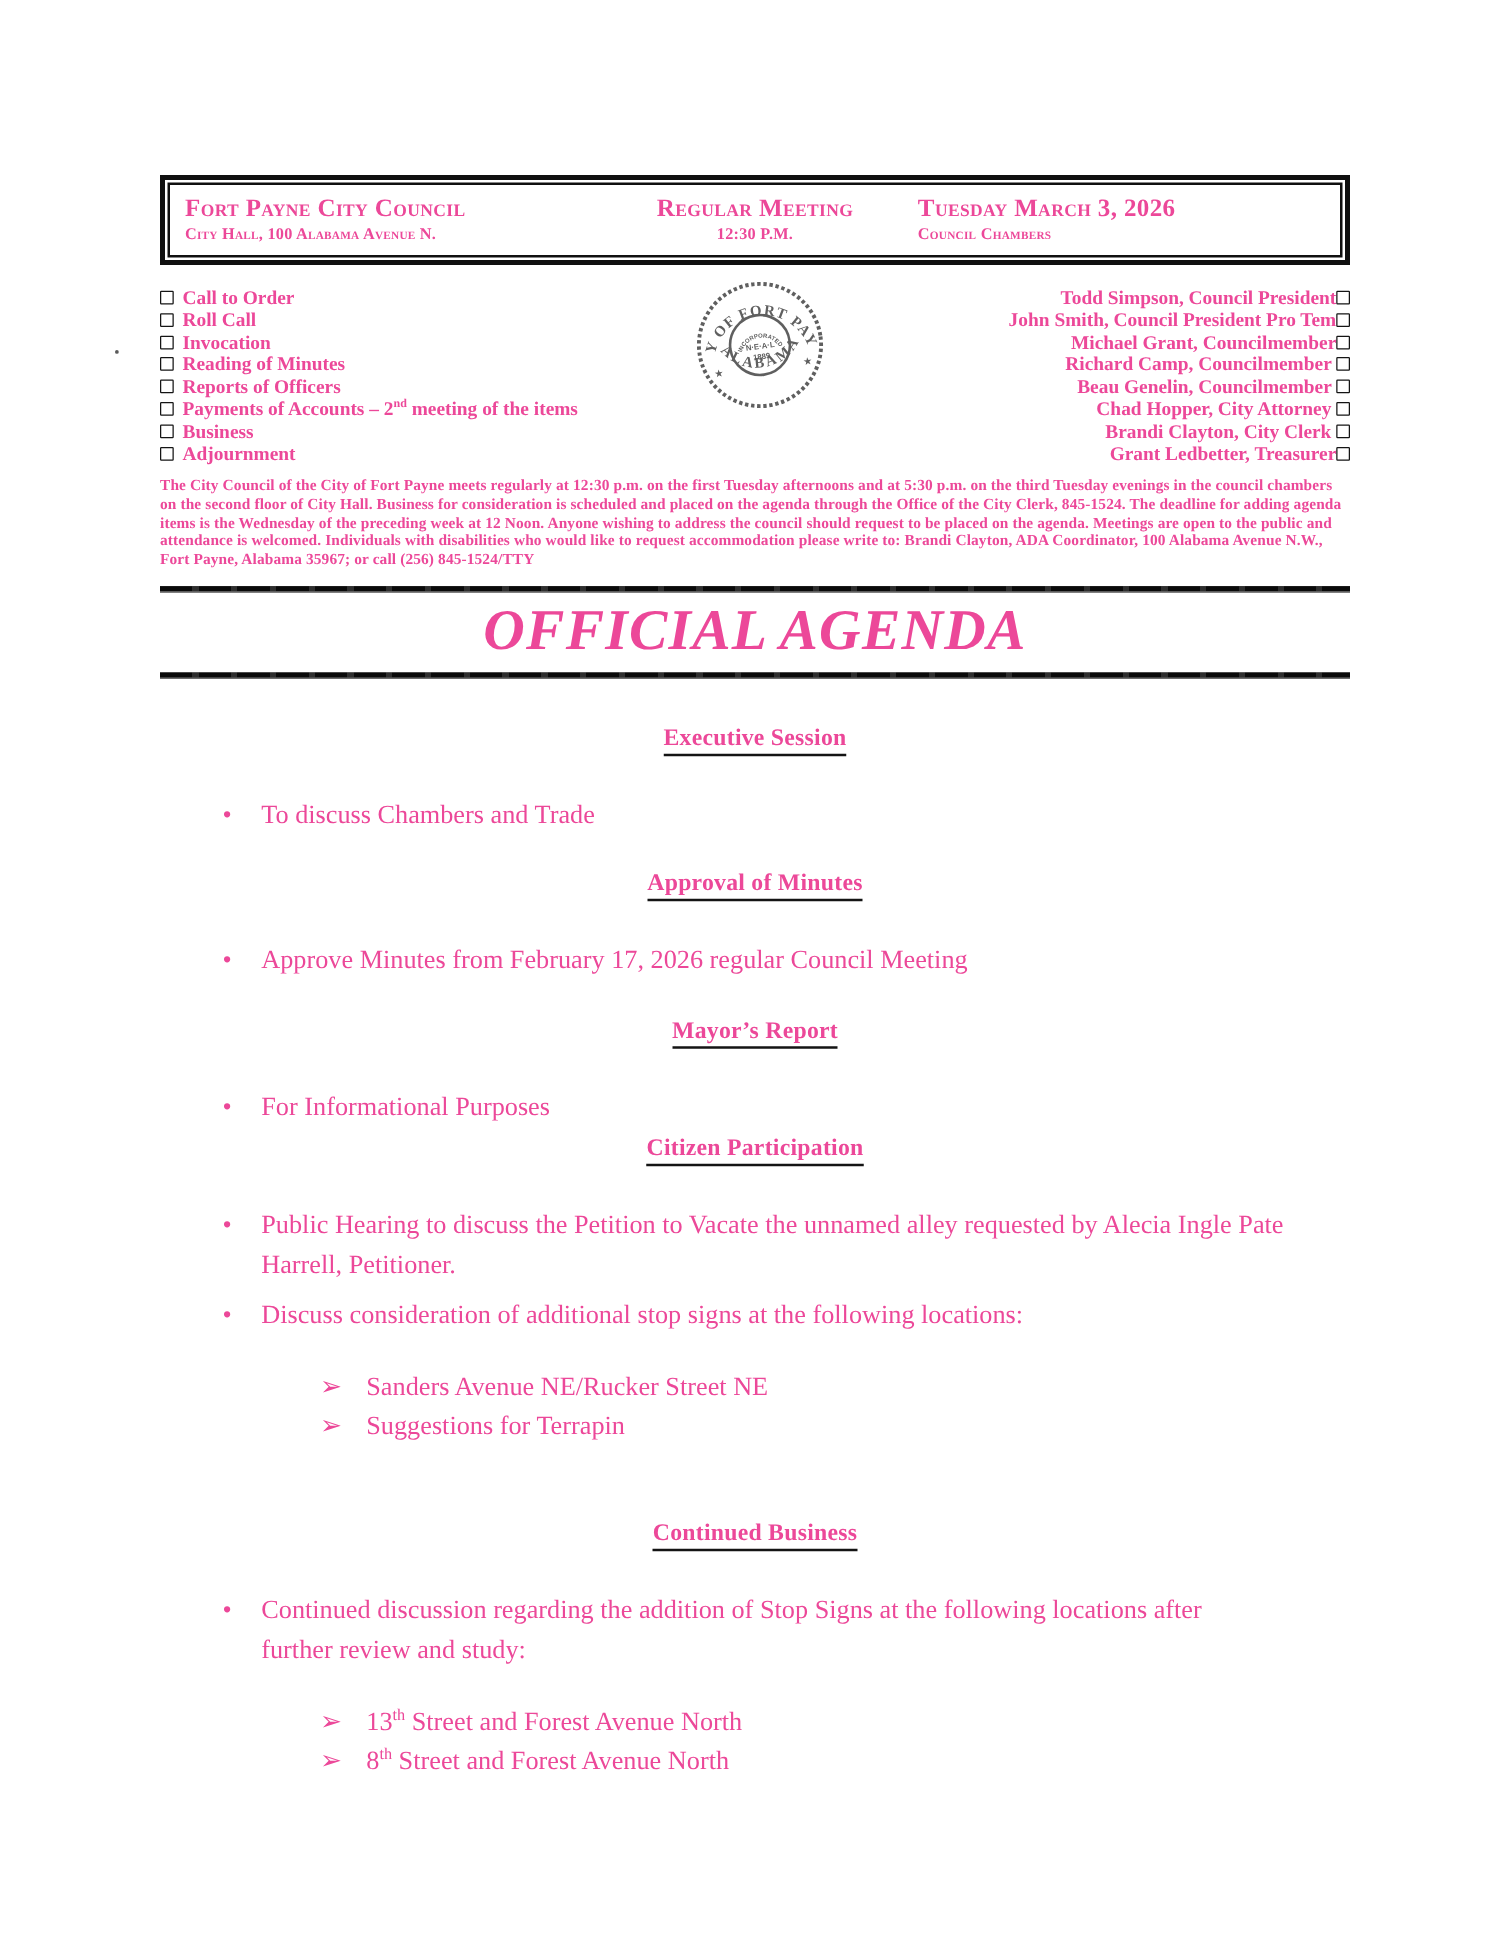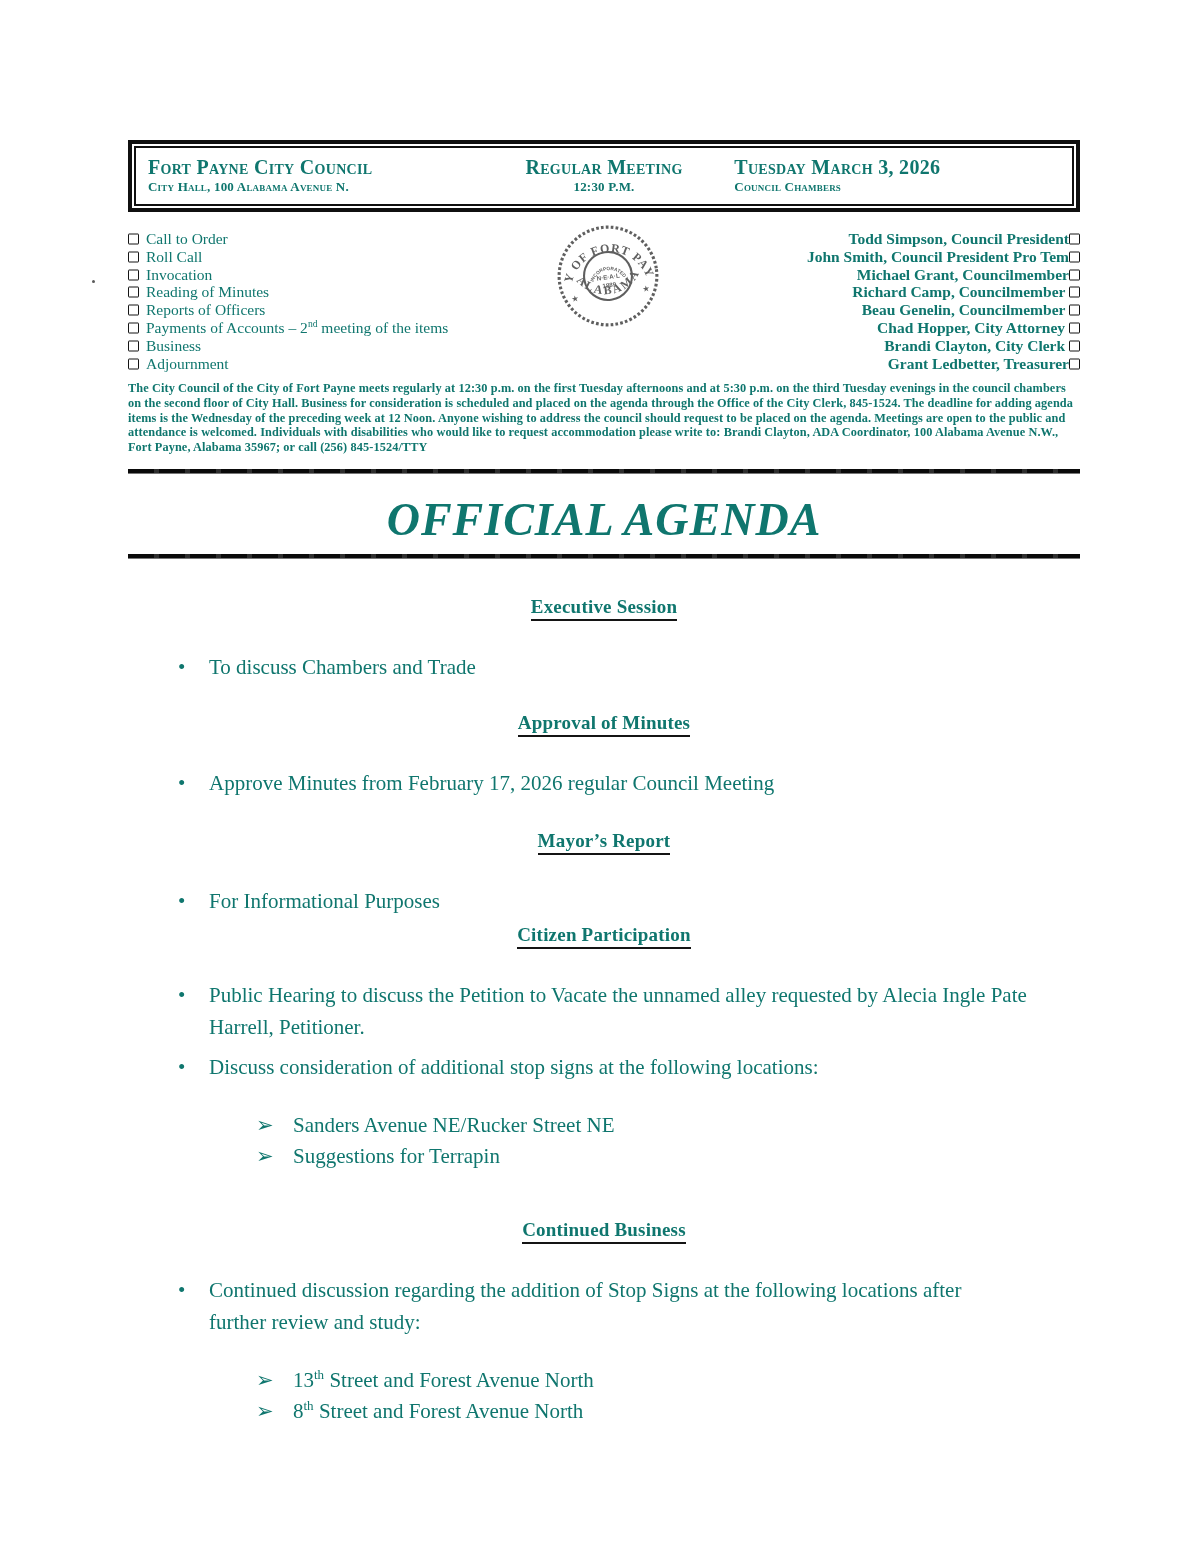--- a/index.html
+++ b/index.html
@@ -1,70 +1,70 @@
 <!DOCTYPE html>
 <html><head>
 <meta charset="utf-8">
 <style>
   html,body{margin:0;padding:0;}
   body{background:#e8e8e8;}
   .page{position:relative;width:1200px;height:1561px;background:#ffffff;margin:0 auto;
-        font-family:"Liberation Serif","DejaVu Serif",serif;color:#0f766e;overflow:hidden;}
+        font-family:"Liberation Serif","DejaVu Serif",serif;color:#ec4899;overflow:hidden;}
   .content{position:absolute;left:128px;top:140px;width:952px;}
 
   
   .header-outer{border:4px solid #101010;}
   .header-inner{border:2px solid #101010;margin:2px;display:flex;align-items:flex-start;
                 padding:7px 12px 9px 12px;}
   .hcol{display:flex;flex-direction:column;}
   .hcol1{flex:1.25;text-align:left;}
   .hcol2{flex:1;text-align:center;}
   .hcol3{flex:1.25;text-align:left;}
   .hline1{font-variant:small-caps;font-weight:bold;font-size:20px;line-height:24px;letter-spacing:.3px;}
   .hline2{font-variant:small-caps;font-weight:bold;font-size:13px;line-height:16px;letter-spacing:.2px;}
   .hcol2 .hline2{font-variant:normal;}
 
   
   .top-block{display:flex;margin-top:18px;}
-  .checklist{width:400px;font-weight:normal;font-size:15.5px;line-height:17.8px;}
+  .checklist{width:400px;font-weight:bold;font-size:15.5px;line-height:17.8px;}
   .chk-row{white-space:nowrap;}
   .chkbox{display:inline-block;width:9px;height:9px;border:1.7px solid #141414;border-radius:1px;
           margin-right:7px;transform:translateY(0.5px);}
   sup{font-size:62%;vertical-align:super;line-height:0;}
   .seal-wrap{width:160px;display:flex;justify-content:center;align-items:flex-start;margin-top:-6px;}
   .officials{flex:1;text-align:right;font-weight:bold;font-size:15.5px;line-height:17.8px;}
   .off-row{white-space:nowrap;text-align:right;}
   .officials .chkbox{margin-right:0;margin-left:0;}
 
   
   .notice{margin-top:9px;font-weight:bold;font-size:12.3px;line-height:14.7px;letter-spacing:.1px;}
 
   
   .banner{margin-top:14px;}
   .rule{height:4px;background:#161616;border-bottom:1px solid #777;
         background-image:repeating-linear-gradient(90deg,#0a0a0a 0 26px,#2e2e2e 26px 31px);}
   .agenda-title{text-align:center;font-size:46px;font-weight:bold;font-style:italic;
-                letter-spacing:1px;padding:20px 0 8px 0;line-height:52px;}
+                letter-spacing:1px;padding:4px 0 8px 0;line-height:52px;}
 
   
   .sec-heading{text-align:center;font-size:19px;font-weight:bold;letter-spacing:.2px;line-height:28px;}
   .u{border-bottom:2.5px solid #141414;padding-bottom:2px;}
   .bullet{display:flex;padding-left:50px;margin-top:30px;font-size:21px;line-height:32px;}
   .bullet.tight{margin-top:8px;}
   .dot{width:31px;flex:none;}
   .btext{max-width:830px;}
   .btext.narrow{max-width:800px;}
   .sub-list{padding-left:128px;font-size:21px;line-height:31px;}
   .sub-row{display:flex;}
   .arrow{width:37px;flex:none;}
   .mt-exec{margin-top:34px;}
   .mt-approval{margin-top:26px;}
   .mt-mayor{margin-top:28px;}
   .mt-citizen{margin-top:4px;}
-  .mt-continued{margin-top:44px;}
+  .mt-continued{margin-top:57px;}
   .sub-gap{margin-top:27px;}
 
   .speck{position:absolute;left:92px;top:280px;width:3px;height:3px;background:#5a5a5a;border-radius:50%;}
 
   .seal-svg{opacity:.88;}
 </style>
 </head>
 <body>
 
 <div class="page">

